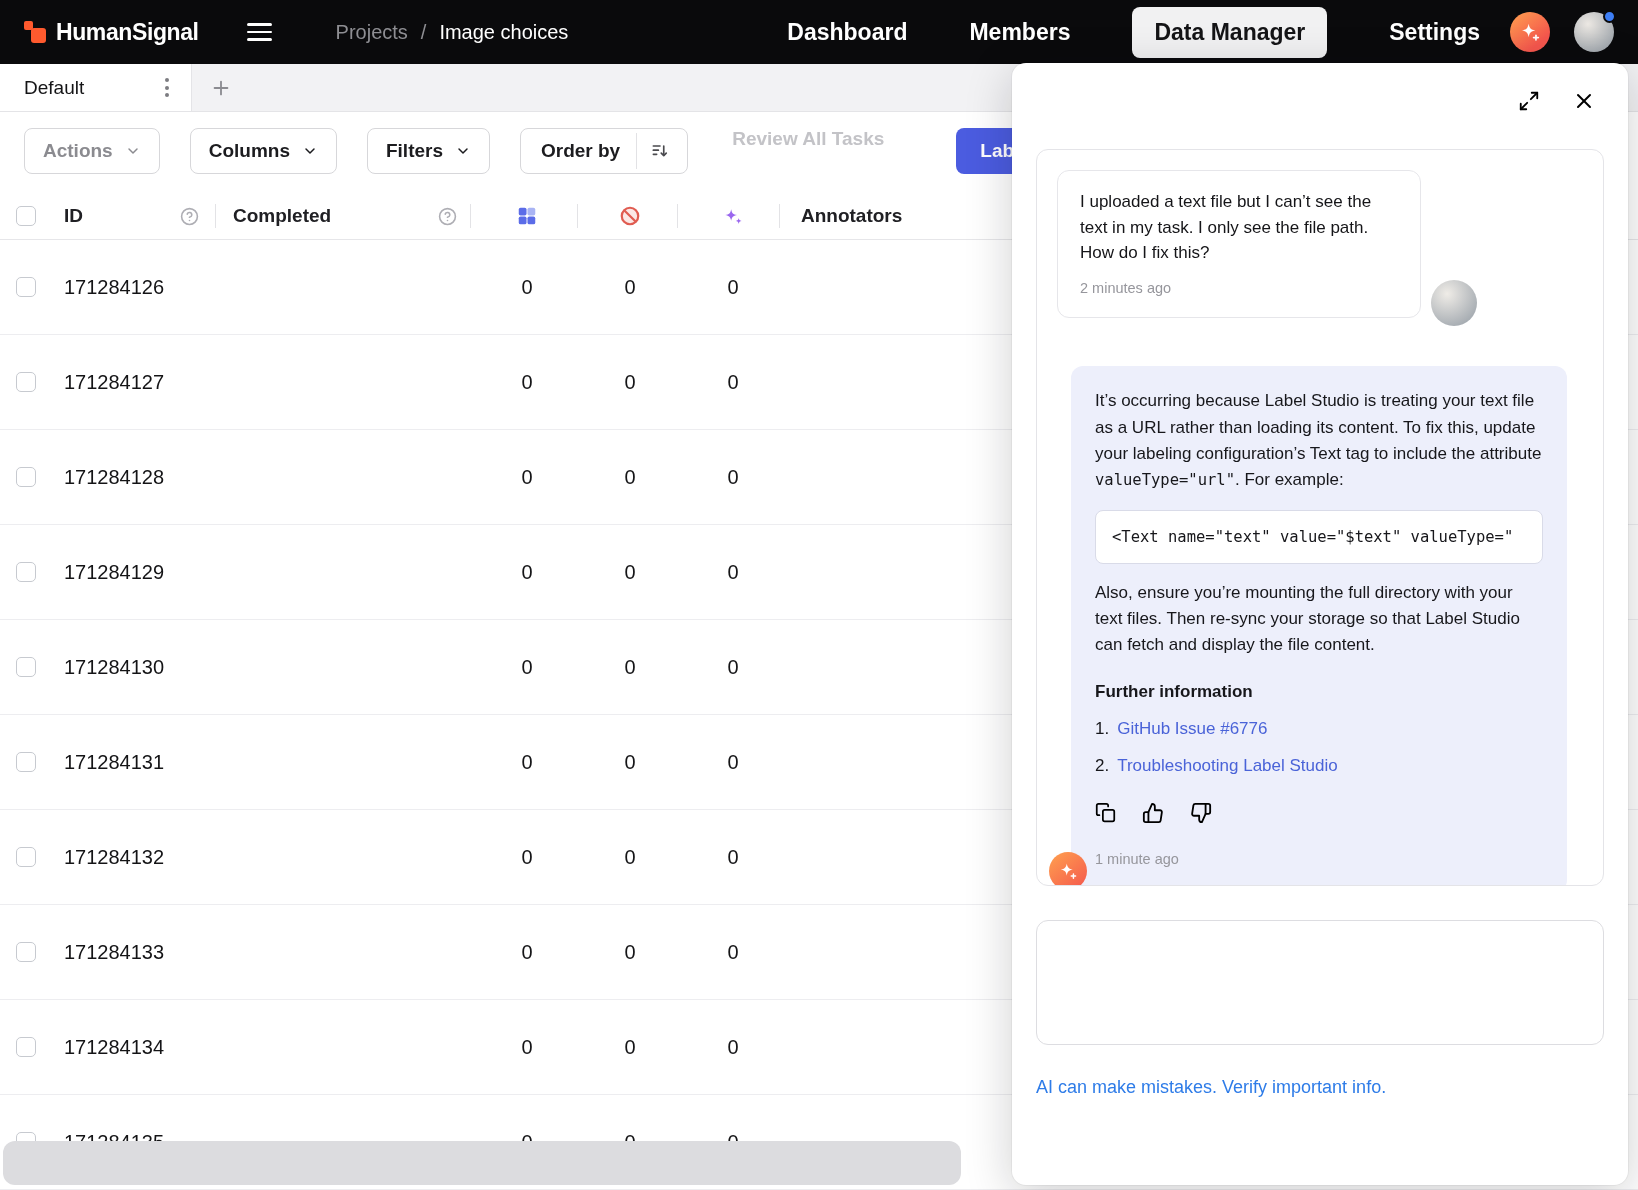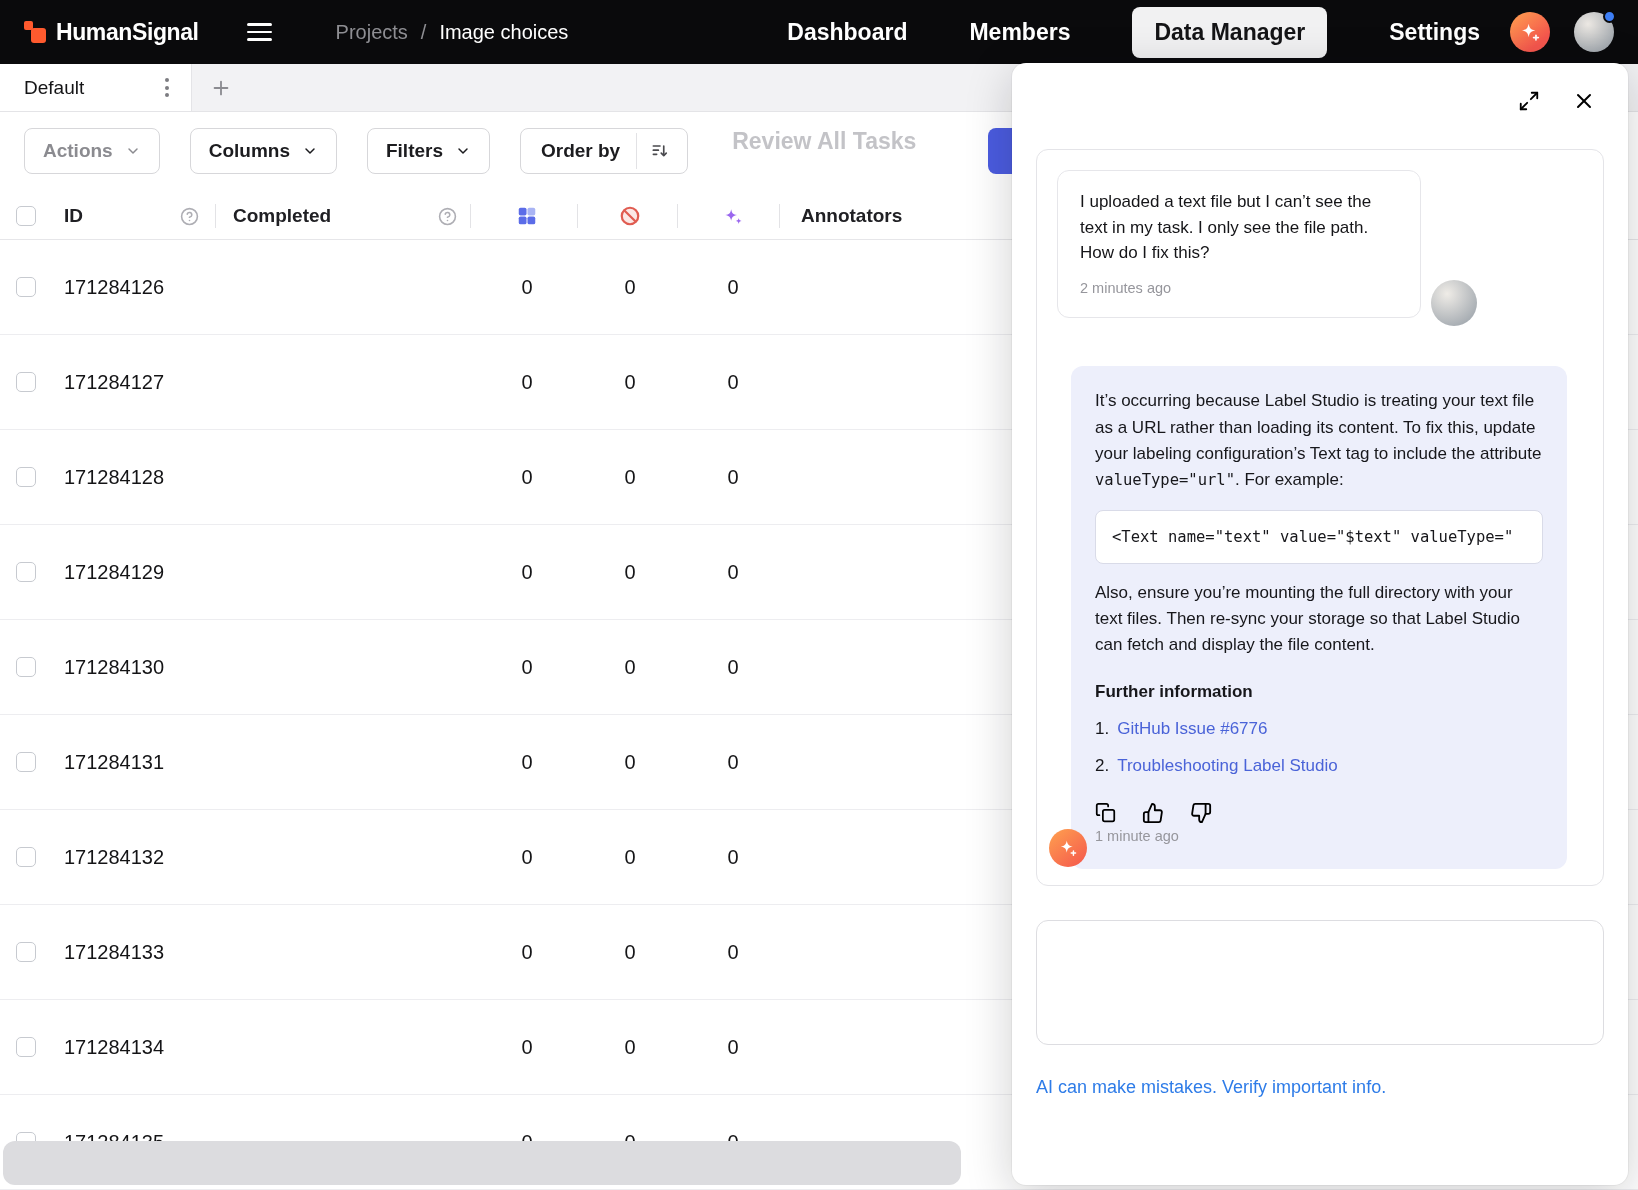--- a/index.html
+++ b/index.html
@@ -37,21 +37,21 @@
   .tab-add { width:58px; display:flex; align-items:center; justify-content:center; color:#8b8b90; }
 
   
   .toolbar { display:flex; align-items:flex-start; padding:16px 24px 18px; gap:30px; background:#fff; }
   .tb-btn { height:46px; display:inline-flex; align-items:center; gap:12px; padding:0 18px; border:1px solid #d7d7da; border-radius:8px; font-size:19px; font-weight:600; color:#1c1c1f; background:#fff; white-space:nowrap; }
   .tb-btn.muted { color:#8b8b90; }
   .tb-orderby { padding:4px; gap:0; }
   .ob-label { padding:0 16px; }
   .ob-divider { width:1px; align-self:stretch; background:#e2e2e5; }
   .ob-icon { width:46px; display:flex; align-items:center; justify-content:center; color:#4a4a4e; }
-  .tb-review { font-size:23px; font-weight:600; color:#c3c3c7; margin-left:14px; white-space:nowrap; }
+  .tb-review { font-size:19px; font-weight:600; color:#c3c3c7; margin-left:14px; white-space:nowrap; }
   .tb-label-all { height:46px; margin-left:42px; padding:0 24px; background:#4b5ce0; color:#fff; border-radius:8px; font-size:19px; font-weight:600; white-space:nowrap; }
 
   
   .dt-header { position:relative; height:48px; border-bottom:1px solid #e6e6e9; }
   .dt-row { position:relative; height:95px; border-bottom:1px solid #ededf0; }
   .cbx { position:absolute; left:16px; width:20px; height:20px; border:1.5px solid #c7cad0; border-radius:5px; background:#fff; }
   .dt-header .cbx { top:14px; }
   .dt-row .cbx { top:37px; }
   .h-label { position:absolute; top:0; line-height:48px; font-size:19px; font-weight:600; color:#202024; white-space:nowrap; }
   .h-help { position:absolute; top:15px; color:#aeaeb4; }
@@ -73,21 +73,21 @@
   .user-msg-avatar { width:46px; height:46px; border-radius:50%; background:radial-gradient(circle at 35% 30%,#efece7,#a6acb2 78%); flex:none; margin-bottom:-8px; }
   .ai-row { position:relative; margin-top:48px; }
   .ai-bubble { margin-left:14px; margin-right:16px; background:#edeffb; border-radius:12px; padding:22px 24px; color:#17171b; line-height:1.55; }
   .ai-avatar { position:absolute; left:-8px; bottom:2px; width:38px; height:38px; border-radius:50%; background:linear-gradient(140deg,#ffa14f,#f4564d); display:flex; align-items:center; justify-content:center; z-index:2; }
   .code-inline { font-family:"DejaVu Sans Mono",monospace; font-size:15.5px; }
   .code-block { margin:16px 0; background:#fff; border:1px solid #d9dbe8; border-radius:8px; padding:14px 16px; font-family:"DejaVu Sans Mono",monospace; font-size:15.5px; white-space:pre; overflow:hidden; color:#17171b; }
   .ai-heading { margin-top:20px; font-weight:700; font-size:17px; }
   .ref-line { margin-top:11px; display:flex; gap:8px; font-size:17px; color:#17171b; }
   .ref-link { color:#4a63d8; }
   .ai-actions { margin-top:22px; display:flex; gap:26px; color:#4a55a8; }
-  .ai-time { margin-top:1px; font-size:14.5px; color:#96969c; }
+  .ai-time { margin-top:24px; font-size:14.5px; color:#96969c; }
   .chat-input { position:absolute; left:24px; top:857px; width:calc(100% - 48px); height:125px; border:1px solid #dddde1; border-radius:12px; background:#fff; resize:none; outline:none; font-family:inherit; font-size:17px; padding:14px; }
   .panel-footer { position:absolute; left:24px; top:1014px; font-size:18px; color:#2e7ce8; }
 </style>
 </head>
 <body>
 
 <header class="topnav">
   <div class="nav-left">
     <div class="brand">
       <span class="brand-mark"></span>

